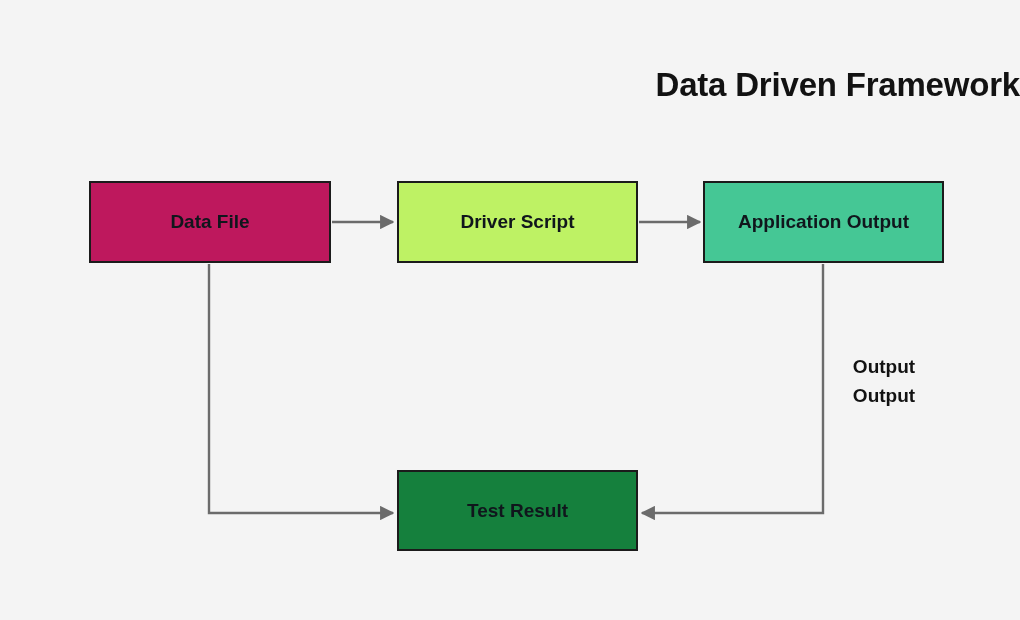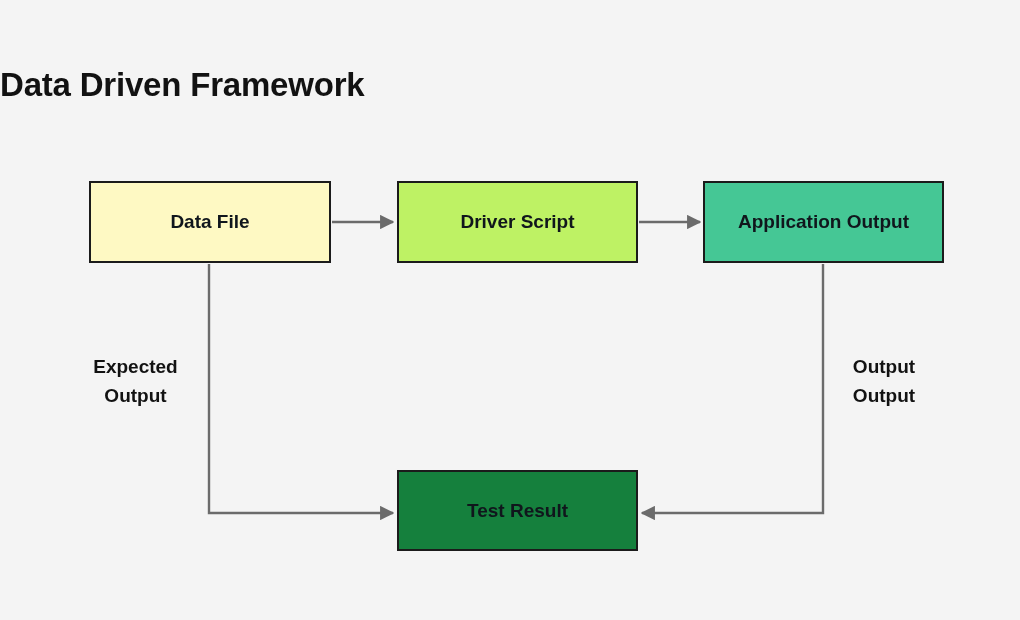--- a/index.html
+++ b/index.html
@@ -24,42 +24,42 @@
     left: 0;
     top: 0;
     width: 1020px;
     height: 620px;
   }
   .title {
     position: absolute;
     left: 0;
     top: 66px;
     width: 1020px;
-    text-align: left;
+    text-align: right;
     font-size: 33px;
     font-weight: bold;
     color: #121212;
     letter-spacing: -0.2px;
   }
   .node {
     position: absolute;
     box-sizing: border-box;
     border: 2px solid #1b1b1b;
     display: flex;
     align-items: center;
     justify-content: center;
     text-align: center;
     font-size: 19px;
     font-weight: bold;
     color: #10161c;
     line-height: 1.35;
     padding: 4px 8px;
   }
   .node span { display: block; }
-  #node-data-file   { left: 89px;  top: 181px; width: 242px; height: 82px; background: #fef9c3; }
+  #node-data-file   { left: 89px;  top: 181px; width: 242px; height: 82px; background: #be185d; }
   #node-driver      { left: 397px; top: 181px; width: 241px; height: 82px; background: #bef264; }
   #node-aut         { left: 703px; top: 181px; width: 241px; height: 82px; background: #45c795; }
   #node-test-result { left: 397px; top: 470px; width: 241px; height: 81px; background: #15803d; }
   .edge-label {
     position: absolute;
     text-align: center;
     font-size: 19px;
     font-weight: bold;
     color: #121212;
     line-height: 1.5;
@@ -101,23 +101,19 @@
   <div class="node" id="node-aut">
     <div>
       <span>Application Output</span>
     </div>
   </div>
 
   <div class="node" id="node-test-result">
     <span>Test Result</span>
   </div>
 
-  <div class="edge-label" id="label-expected">
-    <span>Expected</span>
-    <span>Output</span>
-  </div>
 
   <div class="edge-label" id="label-actual">
     <span>Output</span>
     <span>Output</span>
   </div>
 
 </div>
 
 </body></html>

